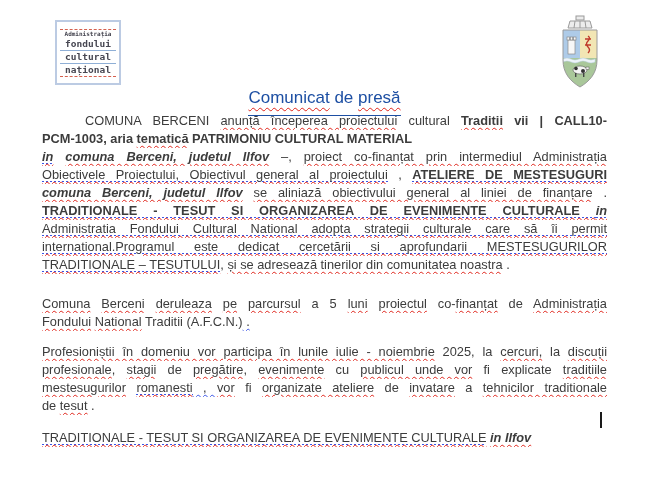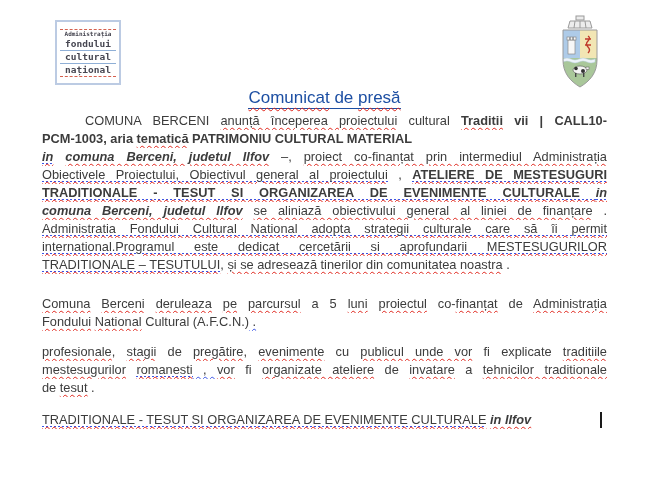--- a/index.html
+++ b/index.html
@@ -26,21 +26,21 @@
   .afcn-row.sm{font-size:6px;line-height:8px;border-top:1px dashed #d4604f;}
   .afcn-row.lg{font-size:9.5px;line-height:12px;border-bottom:1px solid #8fafd6;}
   .afcn-row.last{border-bottom:1px dashed #d4604f;}
   .coa{position:absolute;left:556px;top:14px;width:48px;height:78px;}
   
   .doc{position:absolute;left:42px;top:88px;width:565px;}
   .title{
     text-align:center;font-size:17px;line-height:20px;color:var(--title);
     margin:0 0 4px 0;font-weight:400;
   }
-  .title-u{border-bottom:1px solid var(--title);padding-bottom:1px;}
+  .title-u{border-bottom:1px solid var(--title);padding-bottom:8px;}
   .title .w-r{text-underline-offset:4px;}
   .para{font-size:12.8px;}
   .para.p2{margin-top:21px;}
   .para.p3{margin-top:12px;}
   .para.p4{margin-top:14px;}
   .line{height:18px;line-height:18px;overflow:hidden;}
   .line.j{text-align:justify;text-align-last:justify;}
   .line.ind{padding-left:43px;}
   .b{font-weight:bold;}
   .i{font-style:italic;}
@@ -119,31 +119,32 @@
   </svg>
 
   <div class="doc">
     <h1 class="title"><span class="title-u" id="title-runs"><span class="w-r">Comunicat</span><span> de </span><span class="w-r">presă</span></span></h1>
     <div id="paragraphs">
         <div class="para p1">
           <div class="line j ind"><span>COMUNA BERCENI </span><span class="w-r">anunță începerea proiectului</span><span> cultural </span><span class="b w-r">Traditii</span><span class="b"> vii | CALL10-</span></div>
           <div class="line"><span class="b">PCM-1003, aria </span><span class="b w-r">tematică</span><span class="b"> PATRIMONIU CULTURAL MATERIAL</span></div>
           <div class="line j"><span class="b i w-rb">in</span><span class="b i"> </span><span class="b i w-r">comuna Berceni, judetul Ilfov</span><span> –, </span><span class="w-r">proiect co-finanțat prin intermediul Administrația</span></div>
           <div class="line j"><span class="w-rb">Obiectivele Proiectului, Obiectivul general al proiectului</span><span> , </span><span class="b w-rb">ATELIERE DE MESTESUGURI</span></div>
+          <div class="line j"><span class="b i w-r">comuna Berceni, judetul Ilfov</span><span> </span><span class="w-r">se aliniază obiectivului general al liniei de finanțare</span><span> .</span></div>
           <div class="line j"><span class="b w-rb">TRADITIONALE - TESUT SI ORGANIZAREA DE EVENIMENTE CULTURALE </span><span class="b i w-rb">in</span></div>
-          <div class="line j"><span class="b i w-r">comuna Berceni, judetul Ilfov</span><span> </span><span class="w-r">se aliniază obiectivului general al liniei de finanțare</span><span> .</span></div>
           <div class="line j"><span class="w-rb">Administratia Fondului Cultural National adopta strategii culturale care să îi permit</span></div>
           <div class="line j"><span class="w-rb">international.Programul este dedicat cercetării si aprofundarii MESTESUGURILOR</span></div>
           <div class="line"><span class="w-rb">TRADITIONALE – TESUTULUI</span><span>, </span><span class="w-r">și se adresează tinerilor din comunitatea noastra</span><span> .</span></div>
         </div>
         <div class="para p2">
           <div class="line j"><span class="w-r">Comuna</span><span> </span><span class="w-r">Berceni</span><span> </span><span class="w-r">deruleaza</span><span> </span><span class="w-r">pe</span><span> </span><span class="w-r">parcursul</span><span> a 5 </span><span class="w-r">luni</span><span> </span><span class="w-r">proiectul</span><span> co-</span><span class="w-r">finanțat</span><span> de </span><span class="w-r">Administrația</span></div>
-          <div class="line"><span class="w-r">Fondului</span><span> </span><span class="w-r">National</span><span> Cultural (A.F.C.N.)</span><span class="w-b"> .</span></div>
+          <div class="line"><span class="w-r">Fondului</span><span> </span><span class="w-r">National</span><span> Traditii (A.F.C.N.)</span><span class="w-b"> .</span></div>
         </div>
         <div class="para p3">
+          <div class="line j"><span class="w-r">Profesioniștii în domeniu vor participa în lunile iulie - noiembrie</span><span> 2025, la </span><span class="w-r">cercuri,</span><span> la </span><span class="w-r">discuții</span></div>
           <div class="line j"><span class="w-r">profesionale</span><span>, </span><span class="w-r">stagii</span><span> de </span><span class="w-r">pregătire</span><span>, </span><span class="w-r">evenimente</span><span> cu </span><span class="w-r">publicul unde vor</span><span> fi explicate </span><span class="w-r">traditiile</span></div>
           <div class="line j"><span class="w-r">mestesugurilor</span><span> </span><span class="w-rb">romanesti</span><span class="w-b"> , </span><span class="w-r">vor</span><span> fi </span><span class="w-r">organizate ateliere</span><span> de </span><span class="w-r">invatare</span><span> a </span><span class="w-r">tehnicilor traditionale</span></div>
           <div class="line"><span>de </span><span class="w-r">tesut</span><span> .</span></div>
         </div>
         <div class="para p4">
           <div class="line"><span class="w-rb">TRADITIONALE - TESUT SI ORGANIZAREA DE EVENIMENTE CULTURALE</span><span>   </span><span class="b i w-r">in Ilfov</span></div>
         </div>
       </div>
   </div>
 

